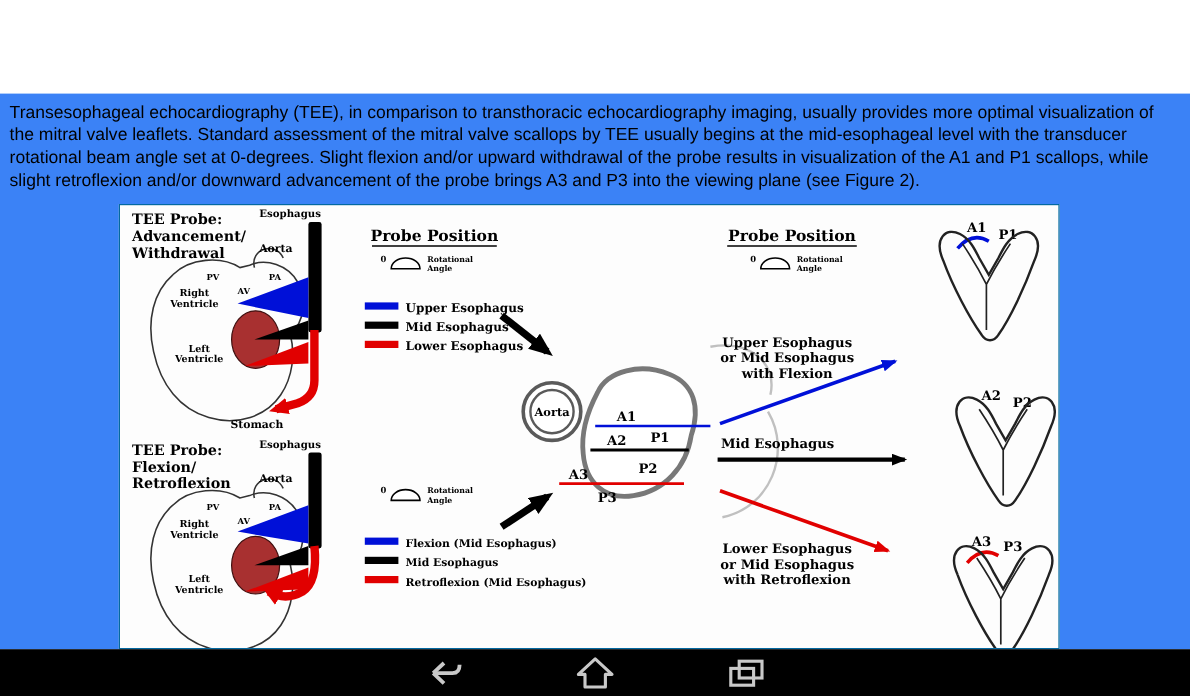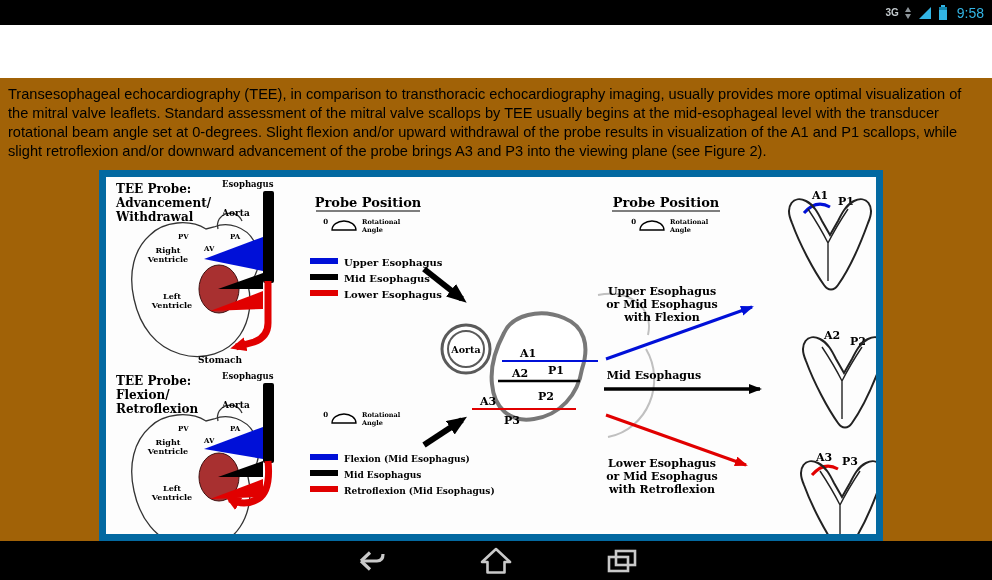--- a/index.html
+++ b/index.html
@@ -11,57 +11,41 @@
   .clock{color:#33b5e5;font-size:14px;margin-left:4px;}
 
   
   .actionbar{position:absolute;top:25px;left:0;width:992px;height:50px;background:#0a0a0a;border-bottom:3px solid #a50000;display:flex;align-items:center;}
   .accent{position:absolute;left:0;top:0;height:53px;width:4px;background:#a50000;}
   .appicon{width:44px;height:44px;margin-left:12px;border-radius:7px;overflow:hidden;background:#05050c;border:1px solid #3a3f4a;flex:0 0 auto;}
   .abtitle{color:#ffffff;font-size:17px;margin-left:13px;letter-spacing:.2px;}
   .chev{position:absolute;right:3px;top:15px;color:#5a5a5a;font-size:16px;}
 
   
-  .content{position:absolute;top:78px;left:0;width:992px;height:463px;background:#a16207;color:#000;}
+  .content{position:absolute;top:78px;left:0;width:992px;height:463px;background:#3b82f6;color:#000;}
   .para{margin:7px 8px 0 8px;font-size:14.6px;line-height:19px;}
-  .figure{position:absolute;left:99px;top:92px;width:784px;height:371px;background:#fdfdfd;border:7px solid #0369a1;box-sizing:border-box;overflow:hidden;}
+  .figure{position:absolute;left:99px;top:92px;width:784px;height:371px;background:#fdfdfd;border:1px solid #0369a1;box-sizing:border-box;overflow:hidden;}
 
   
   .fs{font-family:"DejaVu Serif",serif;font-weight:bold;fill:#000;}
   .outline{fill:none;stroke:#333;stroke-width:1.3;}
   .thick-gray{fill:#fff;stroke:#787878;stroke-width:4;}
   .sketch{fill:none;stroke:#222;stroke-width:2;}
   .sketch-in{fill:none;stroke:#222;stroke-width:1.4;}
 
   
   .navbar{position:absolute;bottom:0;left:0;width:992px;height:39px;background:#000;display:flex;align-items:center;justify-content:center;gap:56px;}
   .navbtn{width:70px;height:39px;display:flex;align-items:center;justify-content:center;cursor:pointer;}
   .navicon{stroke:#c9c9c9;fill:none;}
 </style>
 </head>
 <body>
 
 <div class="screen">
 
-  <div class="statusbar">
-    <span class="nettype">3G</span>
-    <svg width="8" height="14">
-      <polygon points="4,1 7,6 1,6" fill="#8d9499"></polygon>
-      <polygon points="4,13 7,8 1,8" fill="#8d9499"></polygon>
-    </svg>
-    <svg width="16" height="16">
-      <polygon points="2,14 14,14 14,2" fill="#33b5e5"></polygon>
-    </svg>
-    <svg width="10" height="17">
-      <rect x="3" y="1" width="4" height="2" fill="#33b5e5"></rect>
-      <rect x="1" y="3" width="8" height="13" fill="#33b5e5"></rect>
-      <rect x="1" y="3" width="8" height="3" fill="#1285ad"></rect>
-    </svg>
-    <span class="clock">9:58</span>
-  </div>
 
 
   <div class="content">
     <p class="para">Transesophageal echocardiography (TEE), in comparison to transthoracic echocardiography imaging, usually provides more optimal visualization of the mitral valve leaflets. Standard assessment of the mitral valve scallops by TEE usually begins at the mid-esophageal level with the transducer rotational beam angle set at 0-degrees. Slight flexion and/or upward withdrawal of the probe results in visualization of the A1 and P1 scallops, while slight retroflexion and/or downward advancement of the probe brings A3 and P3 into the viewing plane (see Figure 2).</p>
 
     <div class="figure">
       <svg width="780" height="369" viewBox="0 0 780 369">
         <defs>
           <marker id="ahK" markerUnits="userSpaceOnUse" markerWidth="22" markerHeight="18" refX="14" refY="8" orient="auto">
               <path d="M0,0 L20,8 L0,16 Z" fill="#000"></path>

